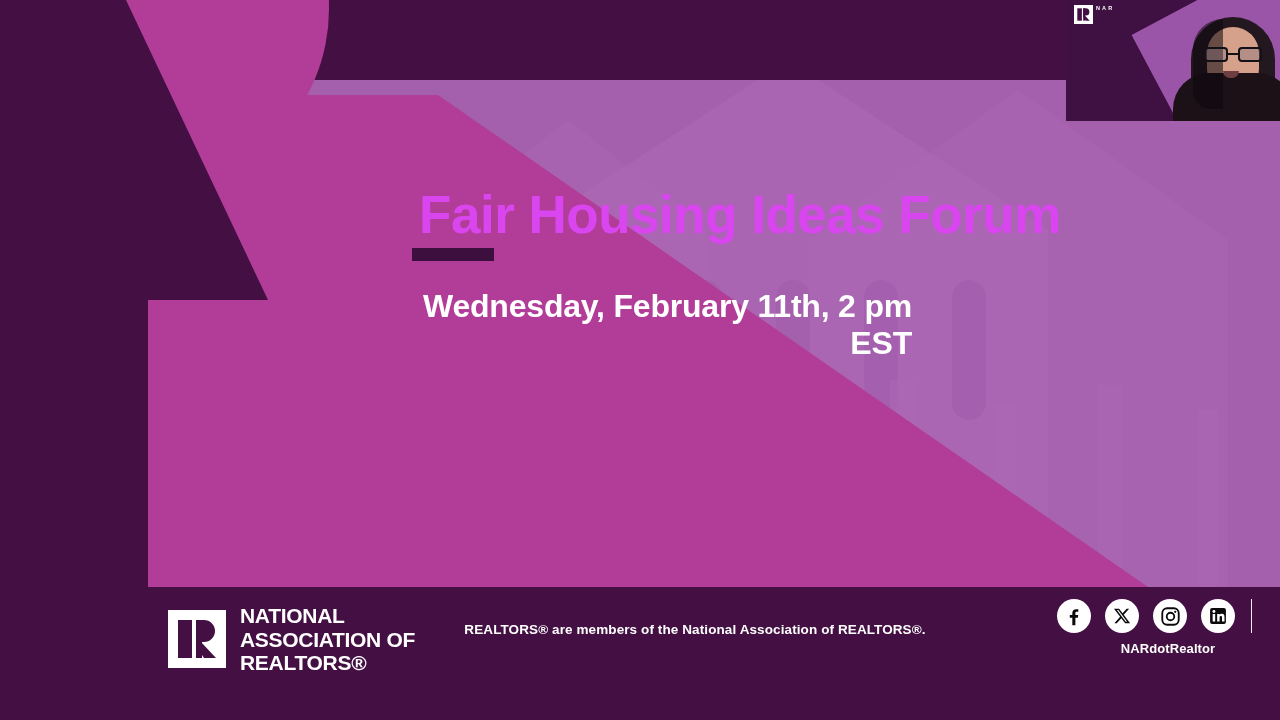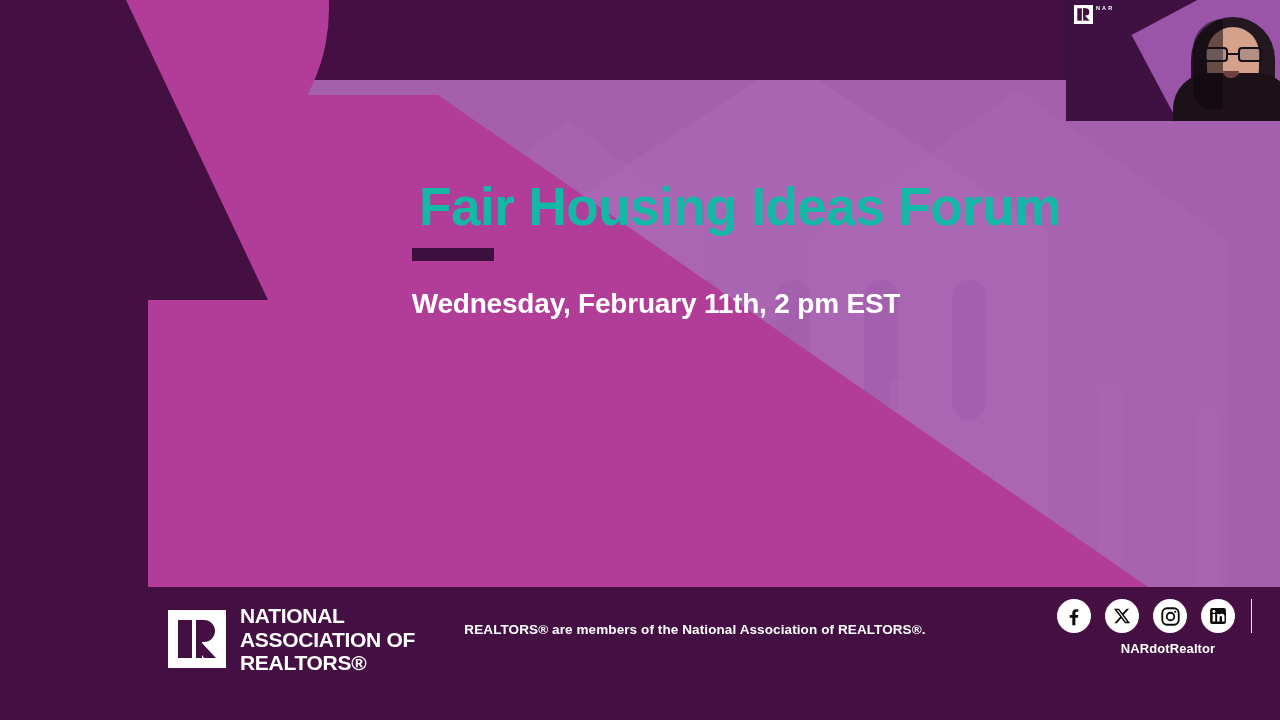--- a/index.html
+++ b/index.html
@@ -86,22 +86,22 @@
   }
 
   
   .headline-wrap {
     position: absolute;
     left: 400px;
     top: 178px;
     width: 680px;
   }
   .headline {
-    margin: 0;
-    color: #14b8a6;
+    margin: 8px;
+    color: #d946ef;
     font-size: 53px;
     font-weight: bold;
     letter-spacing: -0.5px;
     line-height: 1.08;
     text-align: center;
   }
   .accent-bar {
     position: absolute;
     left: 412px;
     top: 248px;
@@ -109,23 +109,23 @@
     height: 13px;
     background: #3d0f3e;
   }
   .subhead {
     position: absolute;
     left: 400px;
     top: 288px;
     width: 512px;
     margin: 0;
     color: #ffffff;
-    font-size: 28px;
+    font-size: 32px;
     font-weight: bold;
-    text-align: center;
+    text-align: right;
     letter-spacing: -0.2px;
   }
 
   
   .footer {
     position: absolute;
     left: 0;
     bottom: 0;
     width: 1280px;
     height: 133px;

